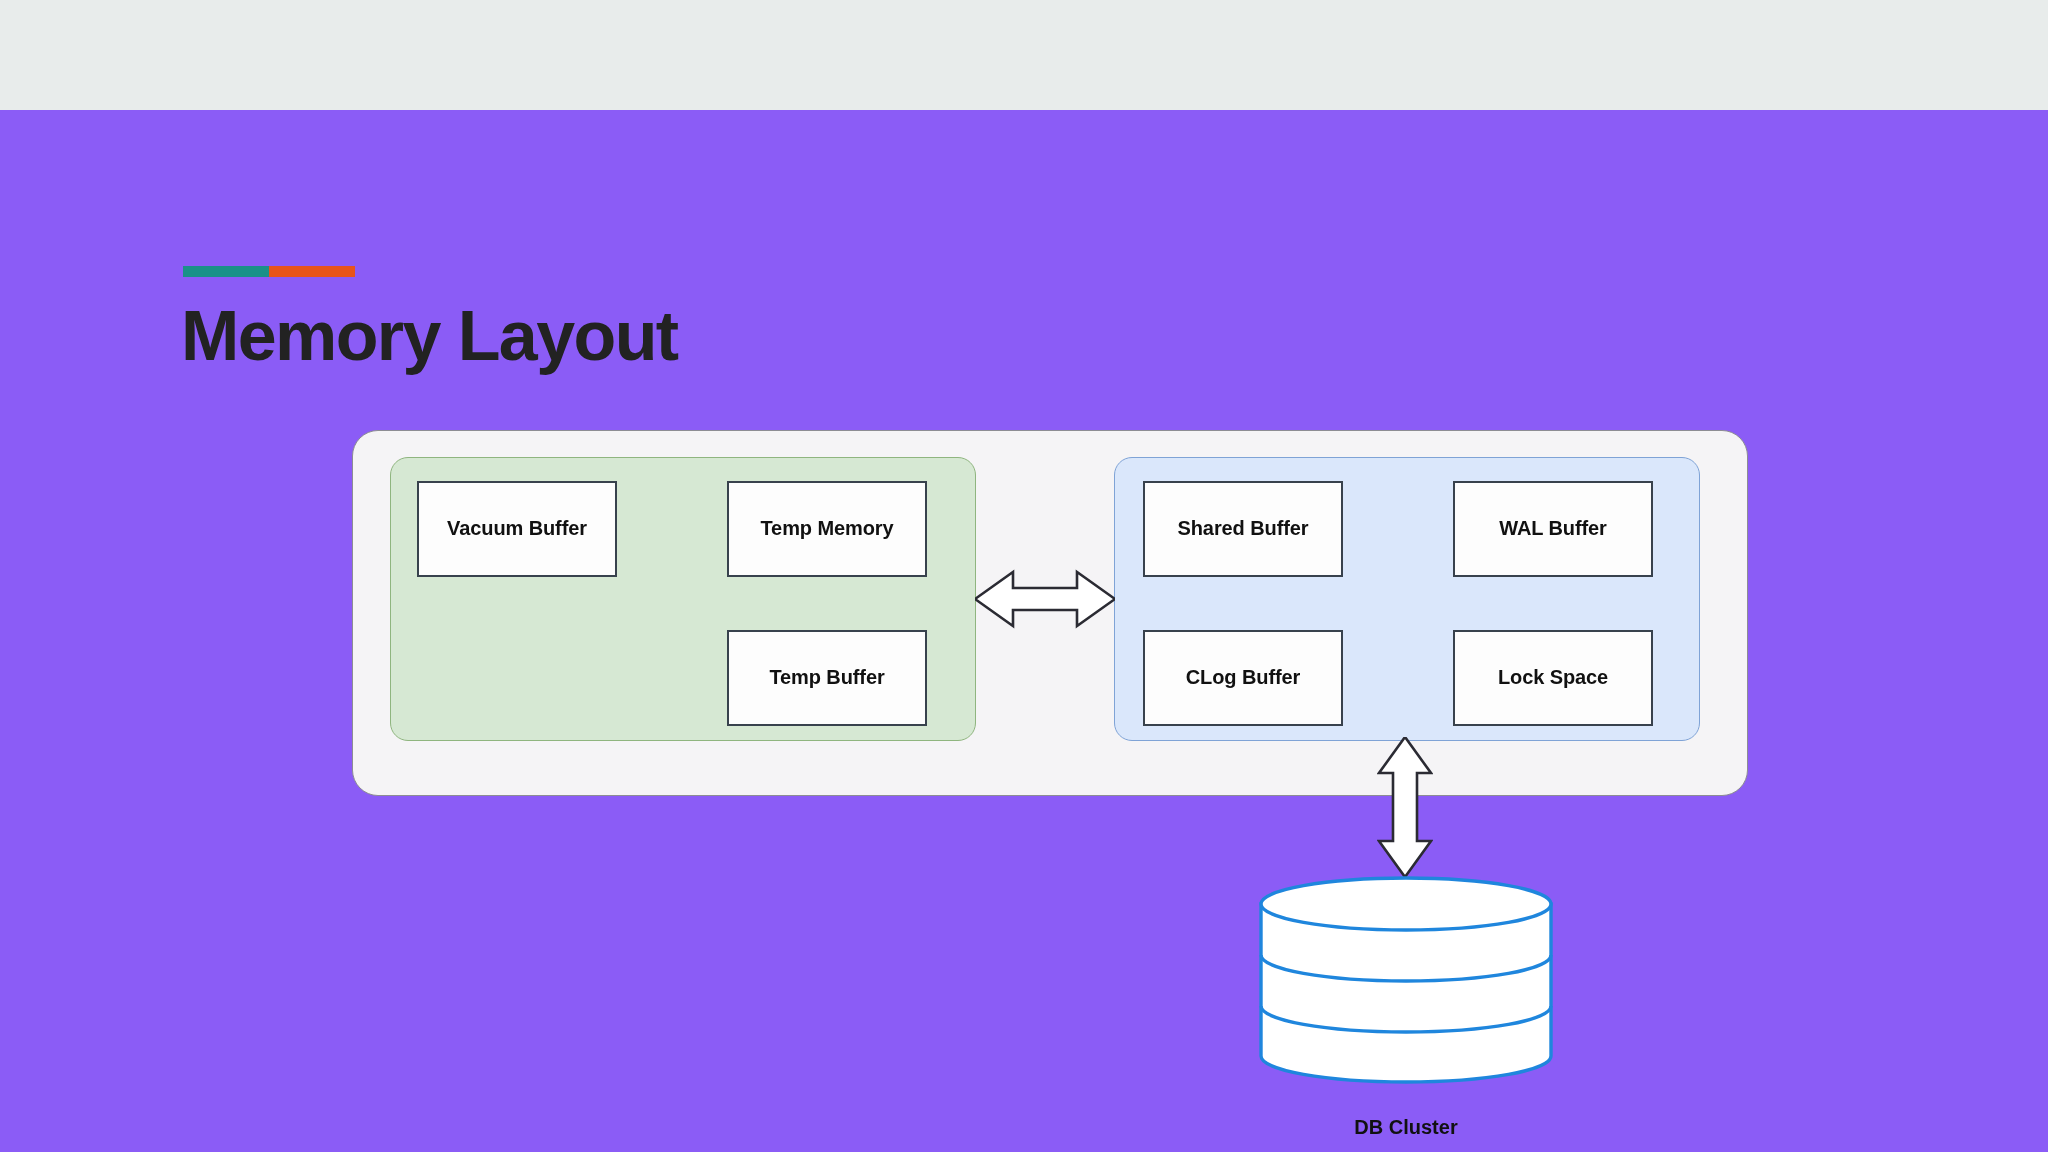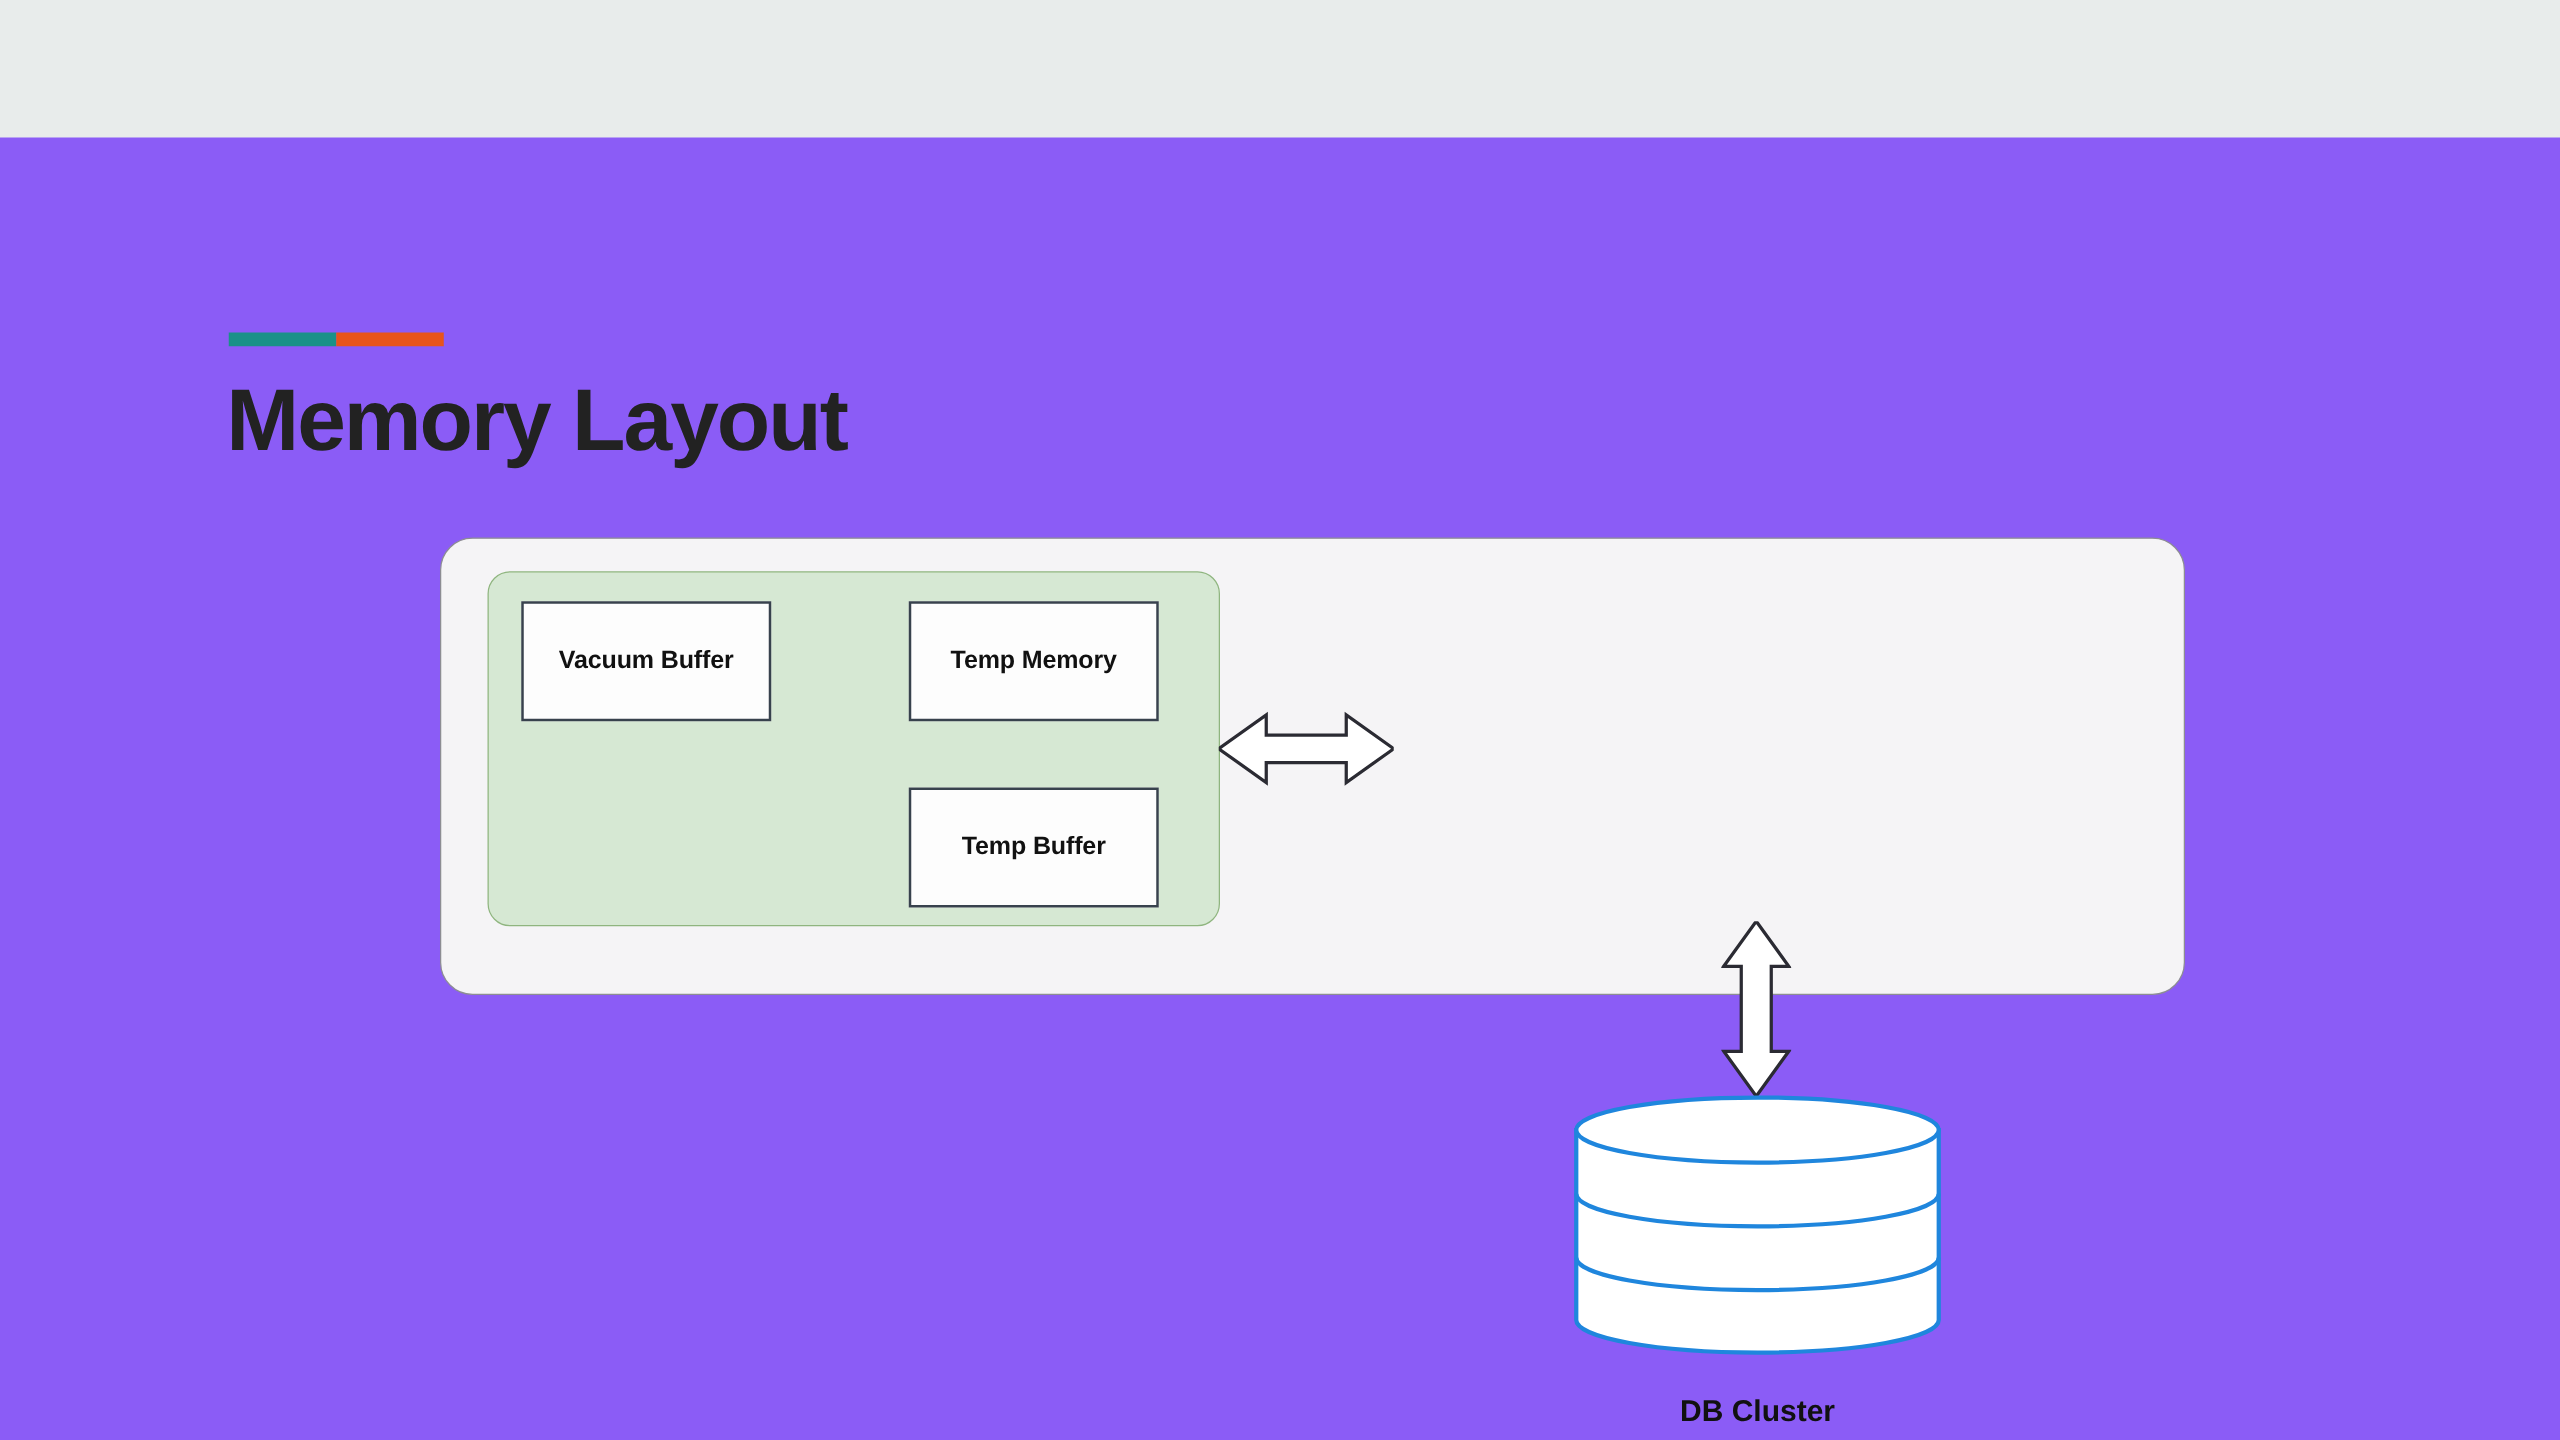--- a/index.html
+++ b/index.html
@@ -142,21 +142,21 @@
     top: 876px;
     width: 296px;
     height: 208px;
   }
   .db-label {
     position: absolute;
     left: 1258px;
     top: 1116px;
     width: 296px;
     text-align: center;
-    font-size: 24px;
+    font-size: 20px;
     font-weight: 700;
     color: #111111;
   }
 </style>
 </head>
 <body>
 
 <div id="slide">
 
   <div id="top-band" style="background: rgb(232, 236, 235);"></div>
@@ -171,20 +171,26 @@
   <div id="diagram">
 
     <div class="outer-container"></div>
 
     <div class="group group-green">
       <div class="cell g-r1 g-c1">Vacuum Buffer</div>
       <div class="cell g-r1 g-c2">Temp Memory</div>
       <div class="cell g-r2 g-c2">Temp Buffer</div>
     </div>
 
+    <div class="group group-blue">
+      <div class="cell b-r1 b-c1">Shared Buffer</div>
+      <div class="cell b-r1 b-c2">WAL Buffer</div>
+      <div class="cell b-r2 b-c1">CLog Buffer</div>
+      <div class="cell b-r2 b-c2">Lock Space</div>
+    </div>
 
     <svg class="h-arrow" viewBox="0 0 140 62">
       <polygon points="0,31 38,4 38,20 102,20 102,4 140,31 102,58 102,42 38,42 38,58" fill="#ffffff" stroke="#2b2b33" stroke-width="2.6" stroke-linejoin="miter"></polygon>
     </svg>
 
     <svg class="v-arrow" viewBox="0 0 56 140">
       <polygon points="28,0 54,36 40,36 40,104 54,104 28,140 2,104 16,104 16,36 2,36" fill="#ffffff" stroke="#2b2b33" stroke-width="2.6" stroke-linejoin="miter"></polygon>
     </svg>
 
     <svg class="cylinder" viewBox="0 0 296 208">

